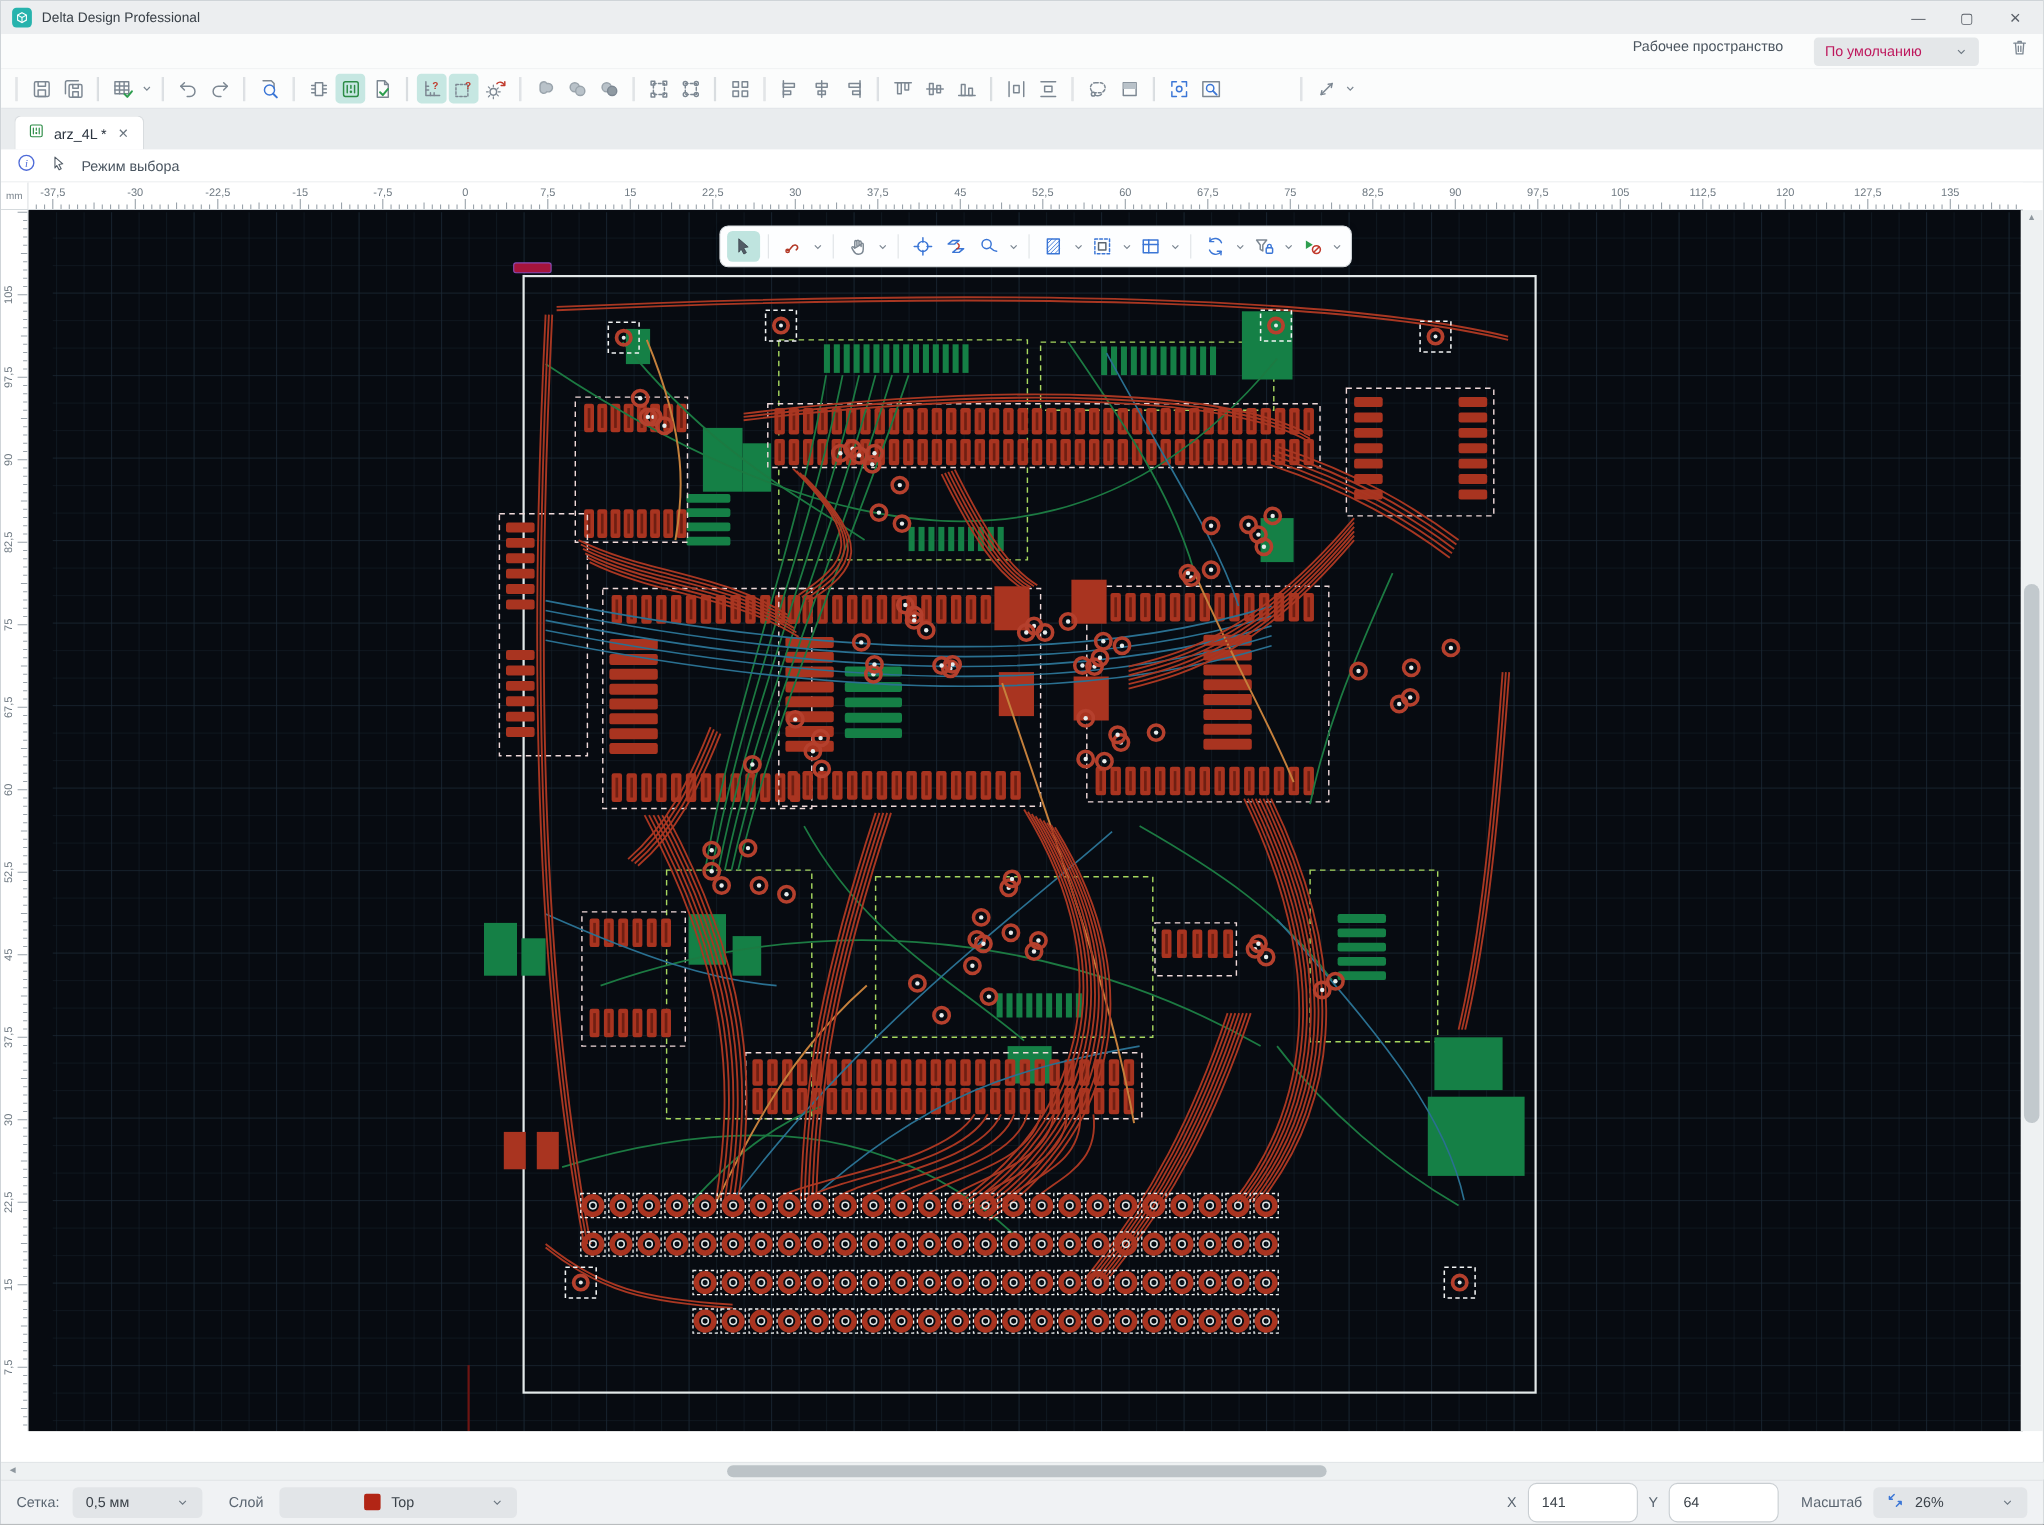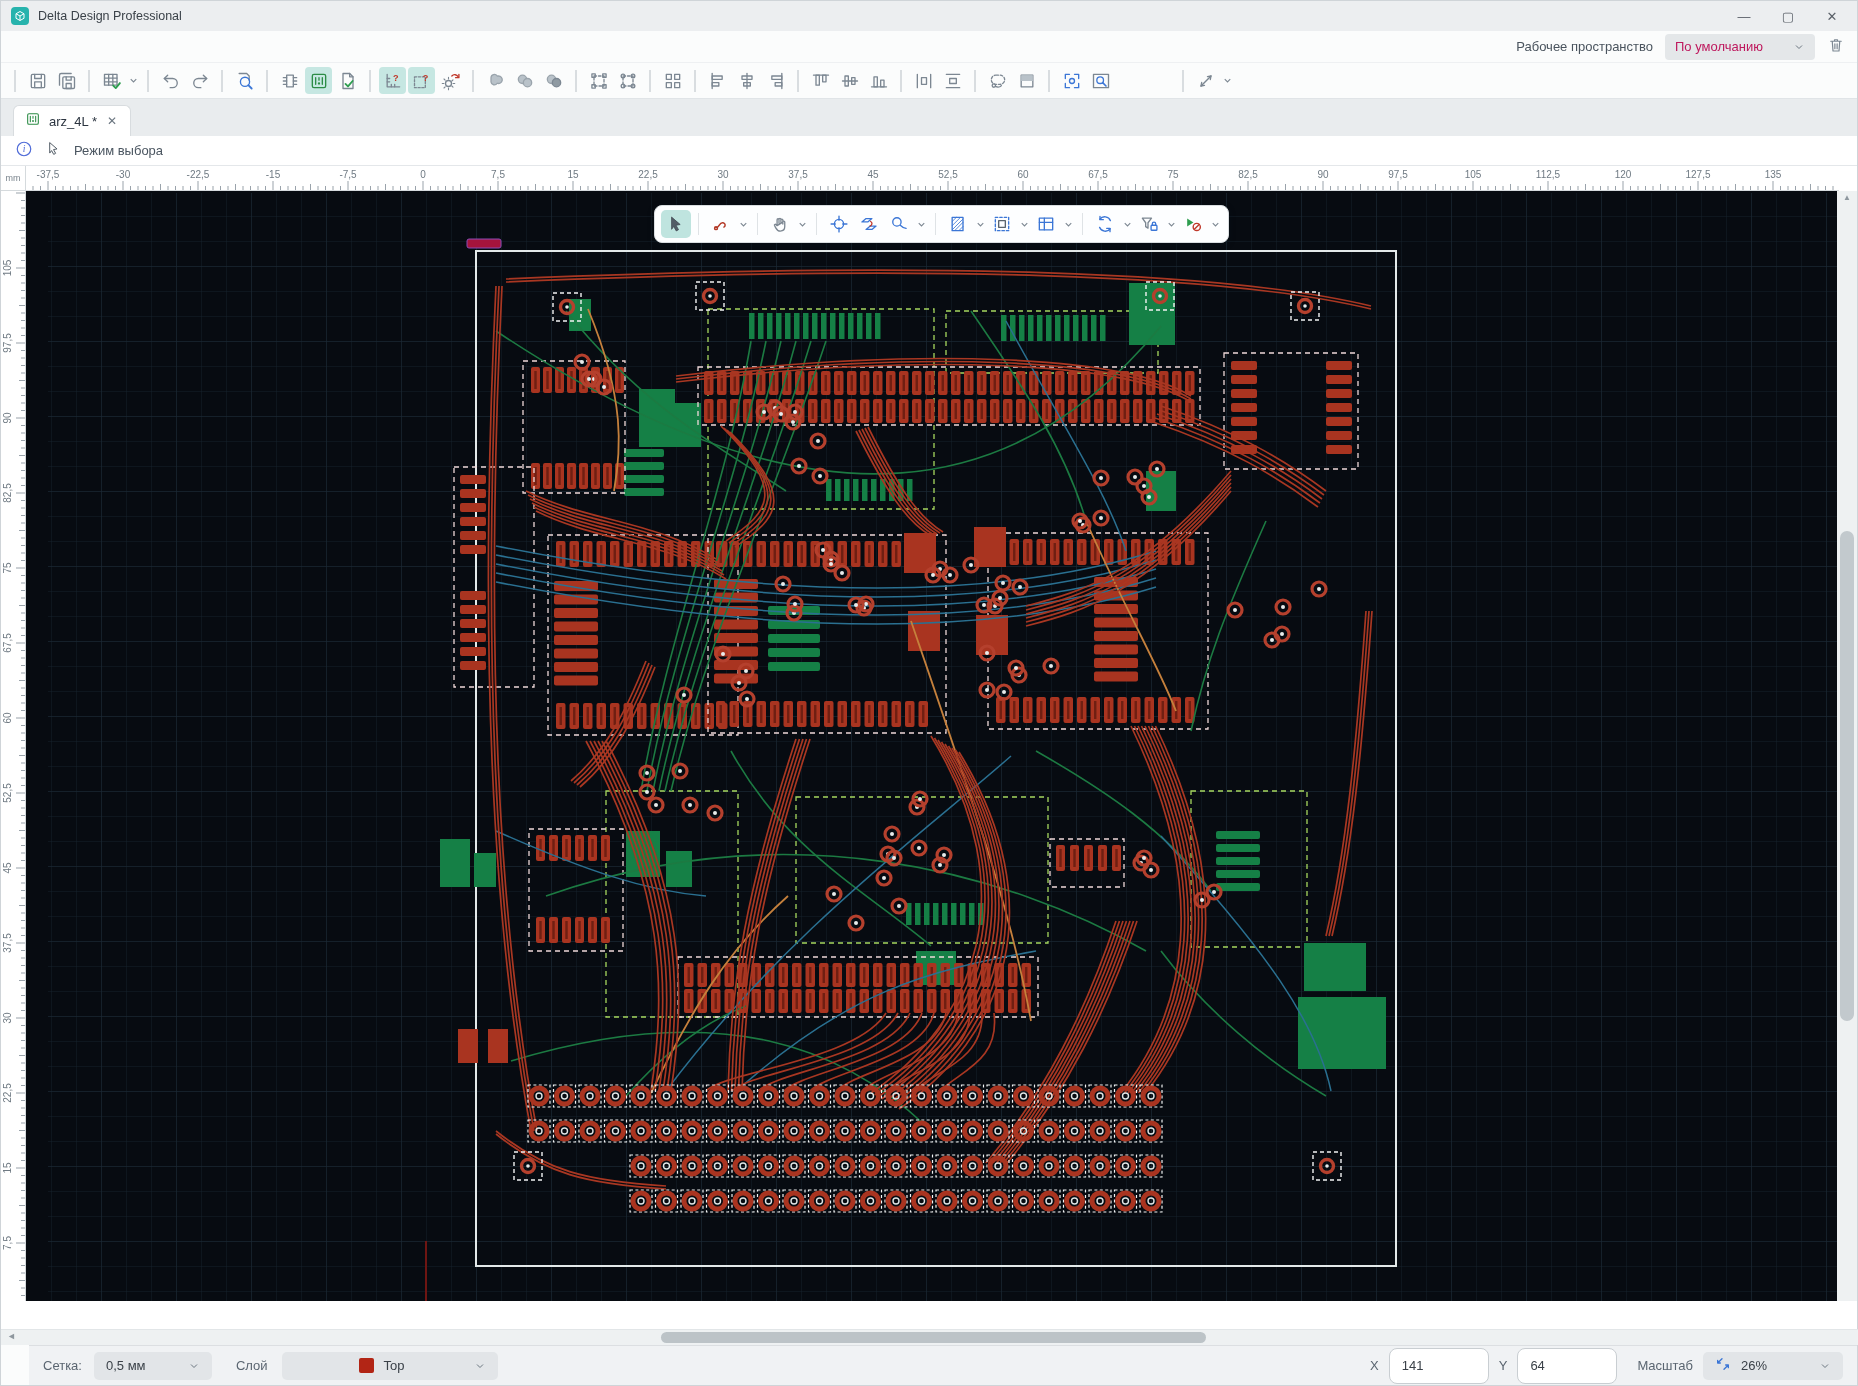--- a/index.html
+++ b/index.html
@@ -16,21 +16,21 @@
   .title-text { font-size:12.5px; color:#3a4148; }
   .win-controls { margin-left:auto; display:flex; gap:14px; }
   .win-btn { width:30px; height:24px; display:flex; align-items:center; justify-content:center;
     color:#5a6068; font-size:13px; cursor:default; }
 
   
   .menubar { height:32px; background:#fbfcfc; display:flex; align-items:center;
     padding:0 12px; flex:0 0 auto; border-bottom:1px solid #eef0f2; }
   .menu-item { font-size:13px; color:#3a4148; padding:4px 0; margin-right:27px; cursor:default; }
   .menu-item .ul { text-decoration:underline; }
-  .menubar-right { margin-left:auto; display:flex; align-items:center; gap:12px; }
+  .menubar-right { margin-left:auto; display:flex; align-items:flex-start; gap:28px; }
   .ws-label { font-size:13px; color:#4a545e; }
   .ws-select { background:#e4e7e9; border-radius:4px; height:26px; min-width:150px;
     display:flex; align-items:center; justify-content:space-between; padding:0 10px; font-size:13px; color:#be185d; }
   .ws-select svg { margin-left:14px; }
 
   
   .toolbar { height:36px; background:#fbfcfc; border-bottom:1px solid #e0e4e7;
     display:flex; align-items:center; padding:0 6px; flex:0 0 auto; }
   .tb-sep { width:0; border-left:1px solid #d9dde0; border-right:1px solid #d9dde0;
     height:22px; margin:0 7px; }
@@ -80,21 +80,21 @@
   .ft-btn.sel { background:#bfe4df; }
   .ft-dd { width:14px; height:28px; display:flex; align-items:center; justify-content:center; }
   .ft-sep { width:1px; height:22px; background:#dfe3e6; margin:0 7px; }
 
   
   .panelbar { height:30px; background:#f4f6f7; border-top:1px solid #d8dbde;
     display:flex; align-items:center; gap:34px; padding:0 16px; flex:0 0 auto; }
   .panel-item { display:flex; align-items:center; gap:8px; font-size:13px; color:#3a444e; }
 
   .statusbar { height:40px; background:#f0f2f4; border-top:1px solid #dcdfe2;
-    display:flex; align-items:center; padding:0 14px; flex:0 0 auto;margin-left:28px; }
+    display:flex; align-items:center; padding:0 14px; flex:0 0 auto; }
   .sb-label { font-size:13px; color:#5a6570; }
   .sb-pill { background:#e2e5e8; border-radius:5px; height:28px; display:flex; align-items:center;
     justify-content:space-between; padding:0 12px; font-size:13px; color:#3a4148; }
   .sb-input { width:100px; height:36px; background:#fff; border:1px solid #c9ced2; border-radius:8px;
     font-size:13px; color:#3a4148; display:flex; align-items:center; padding:0 12px; }
   .swatch { width:15px; height:15px; border-radius:2px; display:inline-block; }
   .sb-right { margin-left:auto; display:flex; align-items:center; gap:10px; }
 </style>
 </head>
 <body>

